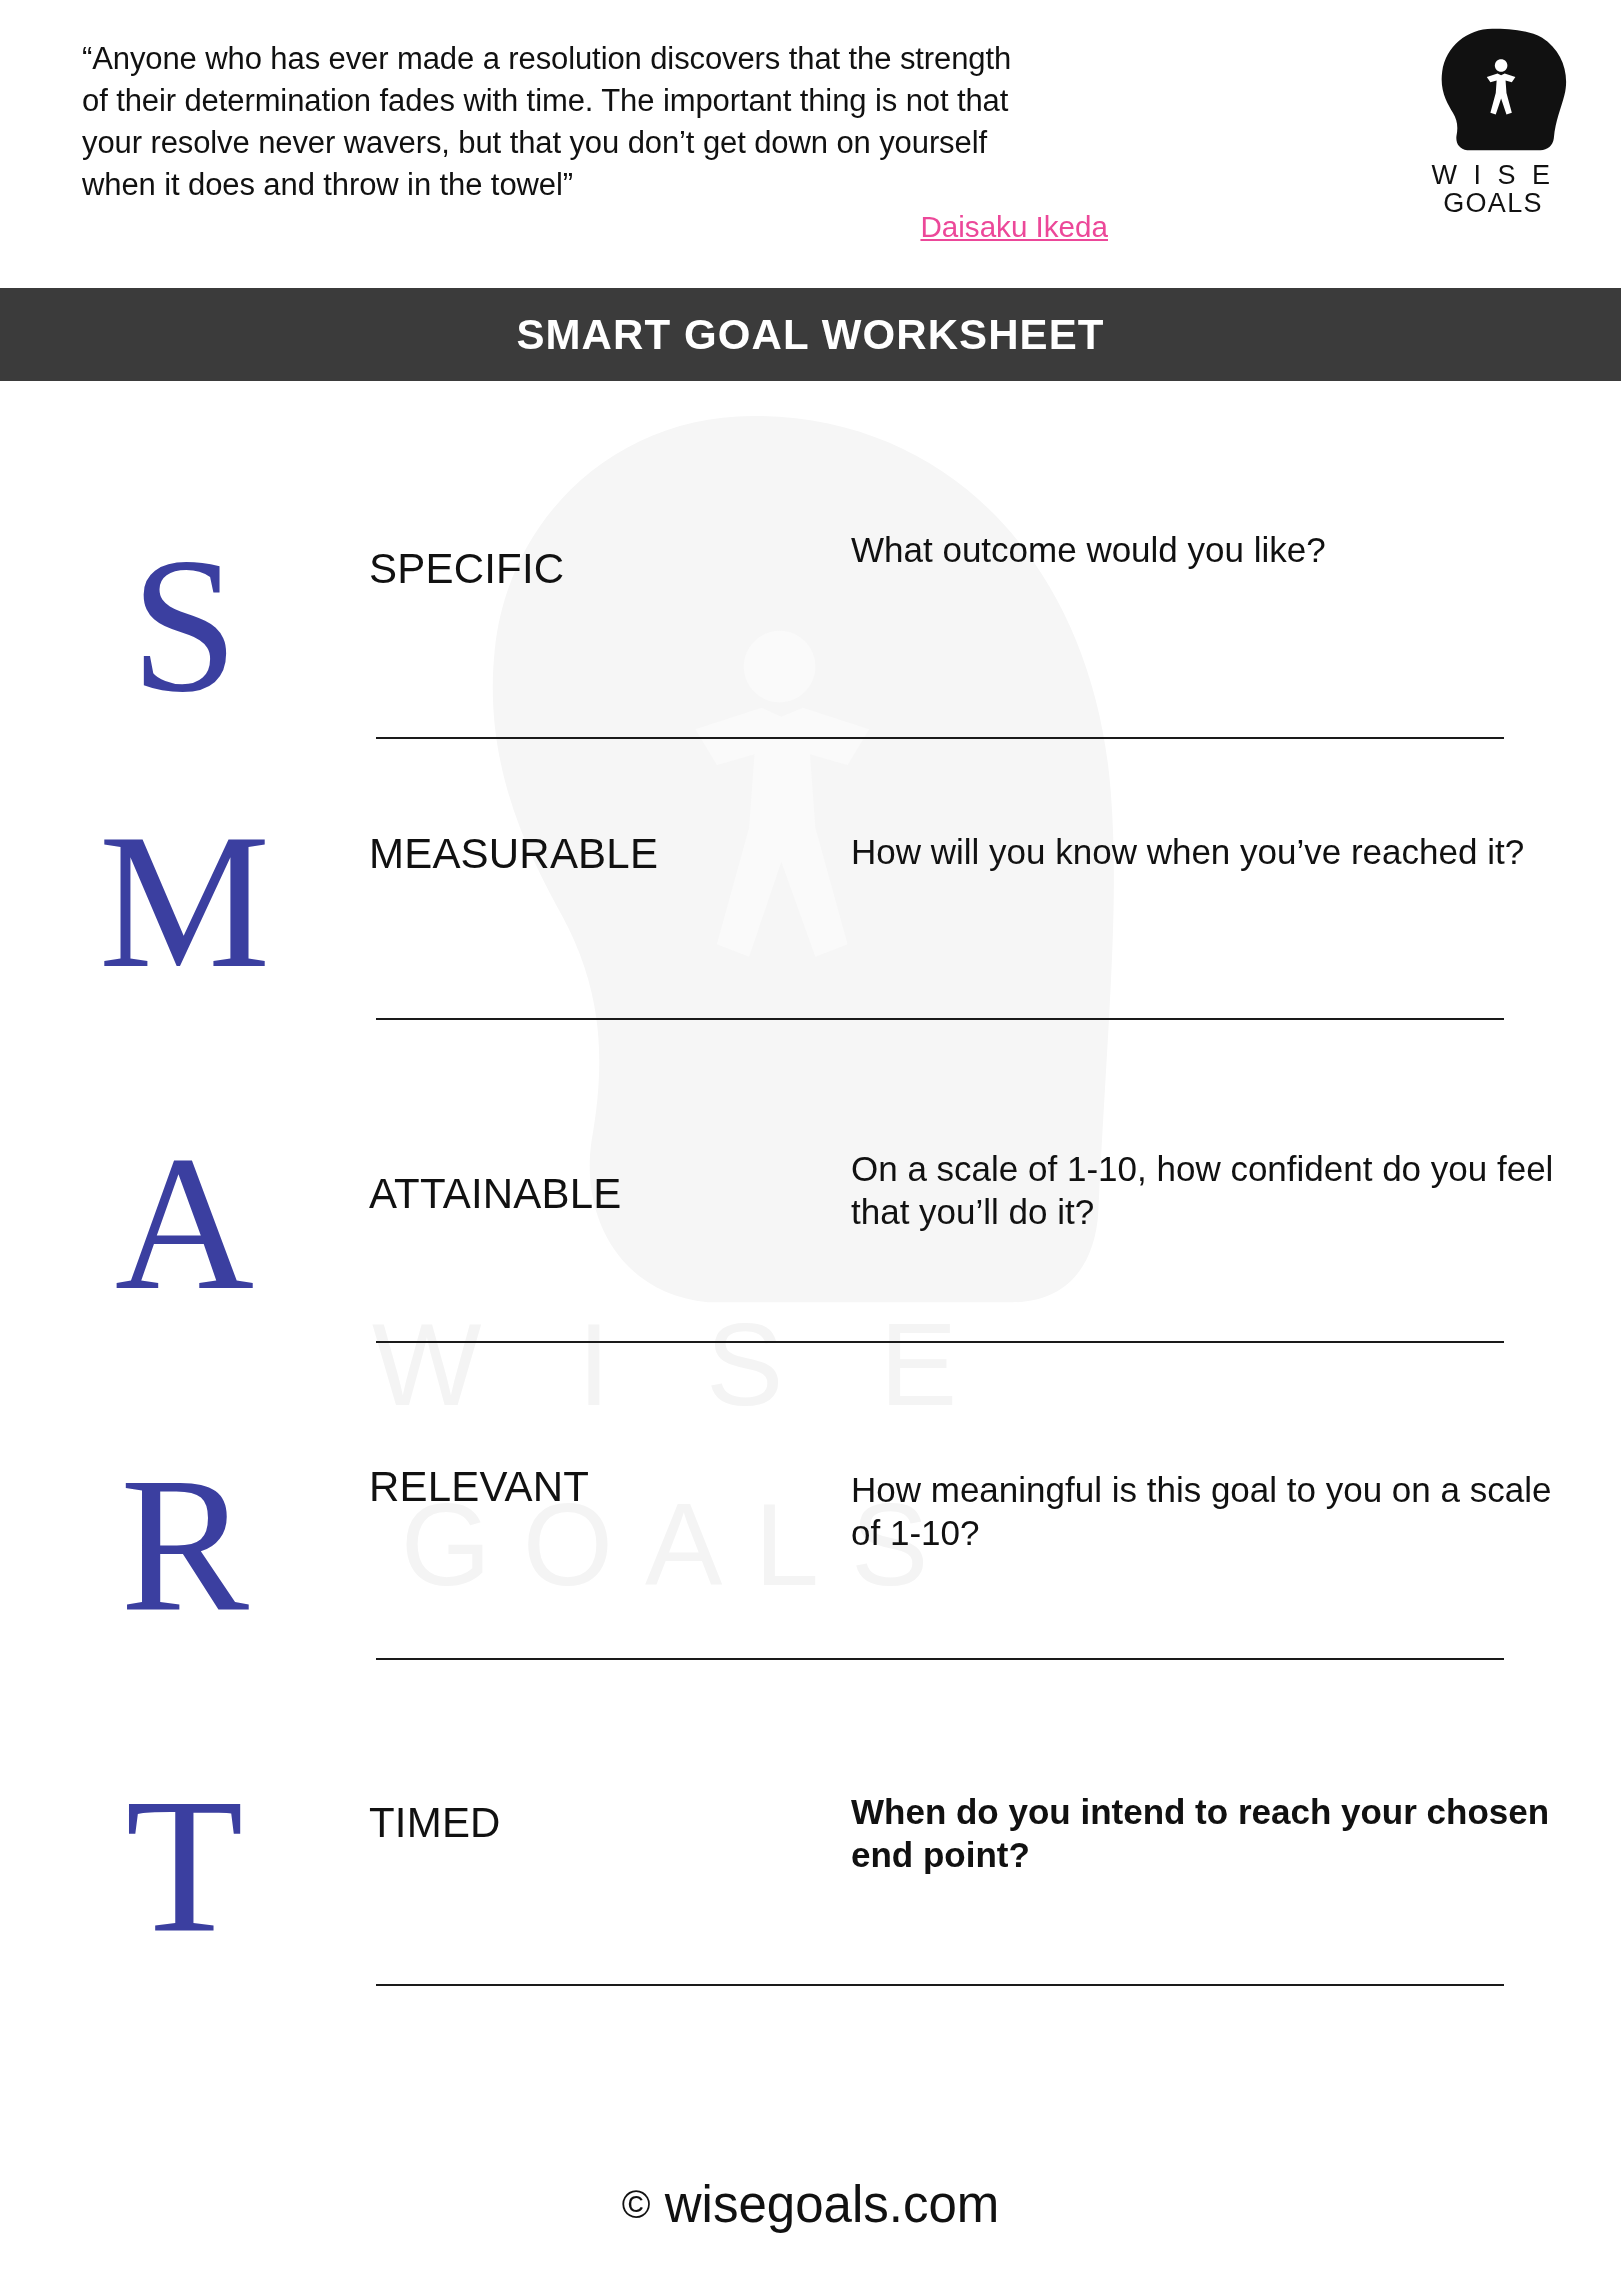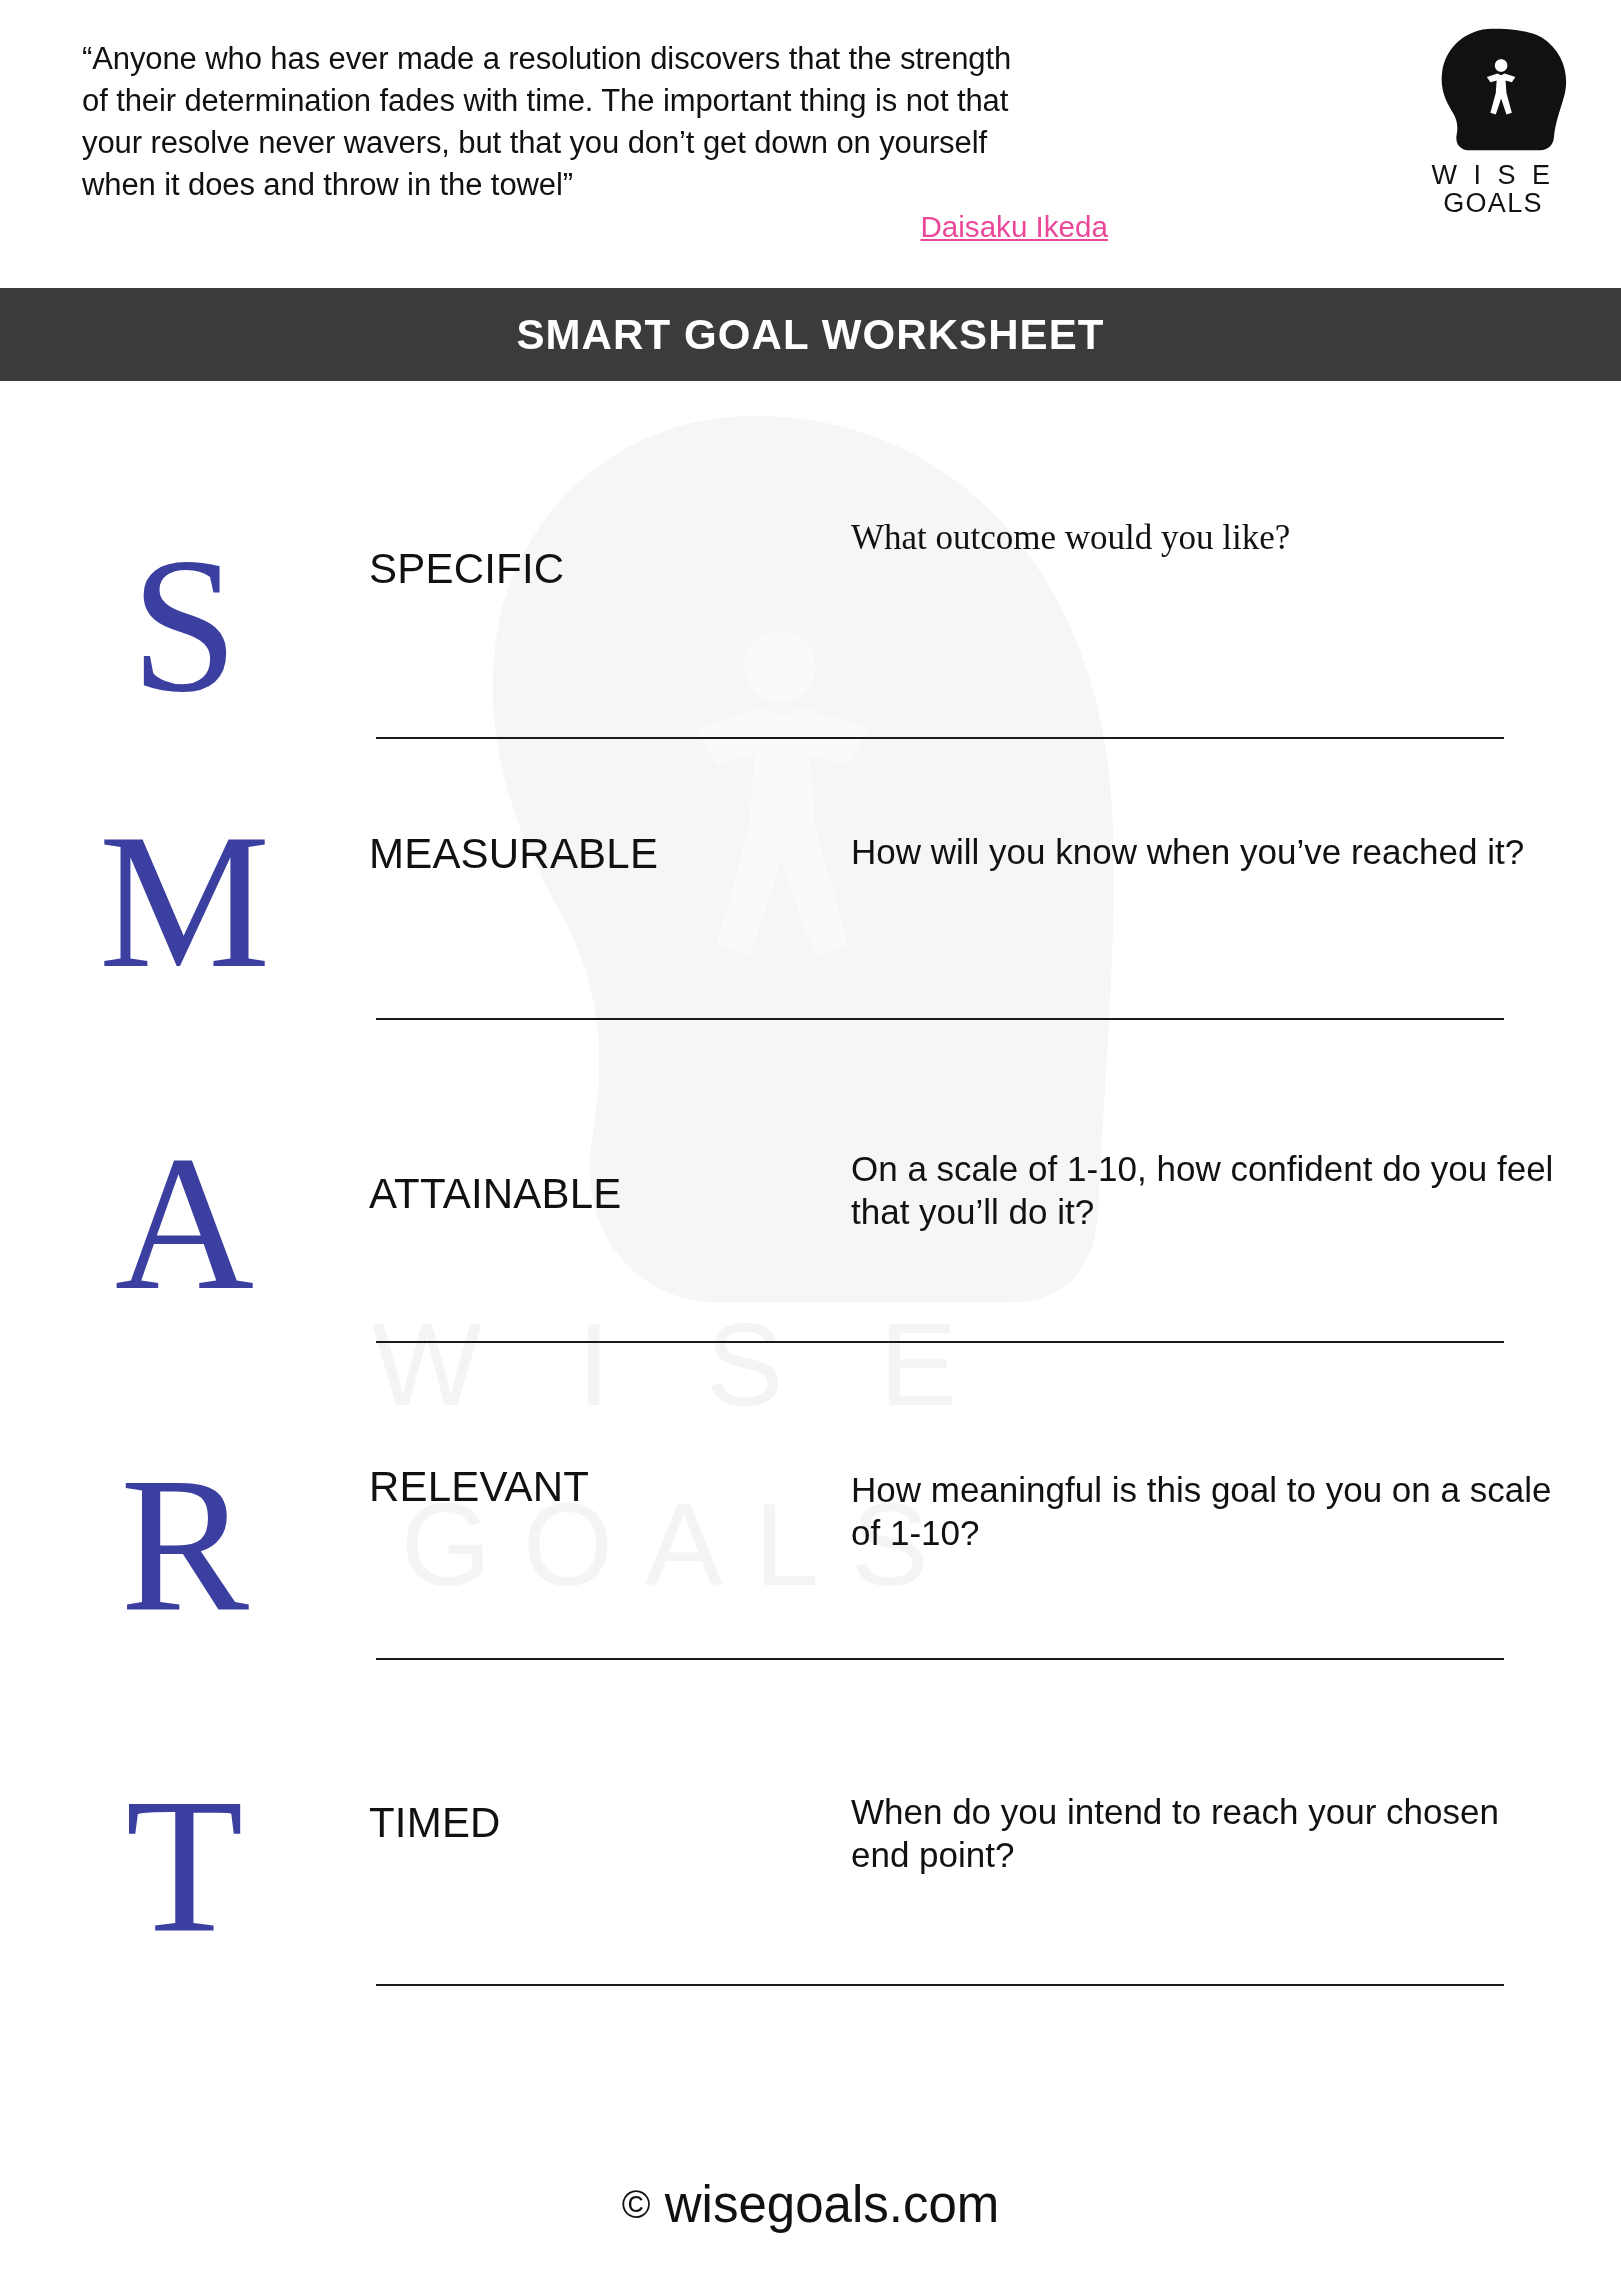--- a/index.html
+++ b/index.html
@@ -166,41 +166,41 @@
     position: absolute;
     left: 376px;
     width: 1128px;
     border-bottom: 2.7px solid #1a1a1a;
     height: 0;
   }
 
   
   .row-s .big-letter { top: 45px; font-size: 193px; }
   .row-s .term { top: 61px; }
-  .row-s .question { top: 32px; font-family: Liberation Serif, serif; }
+  .row-s .question { top: 44px; }
   .row-s .answer-line { top: 253px; }
 
   .row-m .big-letter { top: 1.8px; font-size: 193px; }
   .row-m .term { top: 27px; }
   .row-m .question { top: 27px; }
   .row-m .answer-line { top: 215px; }
 
   .row-a .big-letter { top: 5.4px; font-size: 193px; }
   .row-a .term { top: 48px; }
   .row-a .question { top: 25px; }
   .row-a .answer-line { top: 219px; }
 
   .row-r .big-letter { top: 7.2px; font-size: 193px; }
   .row-r .term { top: 22px; }
   .row-r .question { top: 27px; }
   .row-r .answer-line { top: 217px; }
 
   .row-t .big-letter { top: 9px; font-size: 193px; }
   .row-t .term { top: 39px; }
-  .row-t .question { top: 30px; }
+  .row-t .question { top: 30px; font-weight: bold; }
   .row-t .answer-line { top: 224px; }
 
   
   .footer {
     position: absolute;
     bottom: 59px;
     left: 0;
     width: 1621px;
     display: flex;
     align-items: center;

